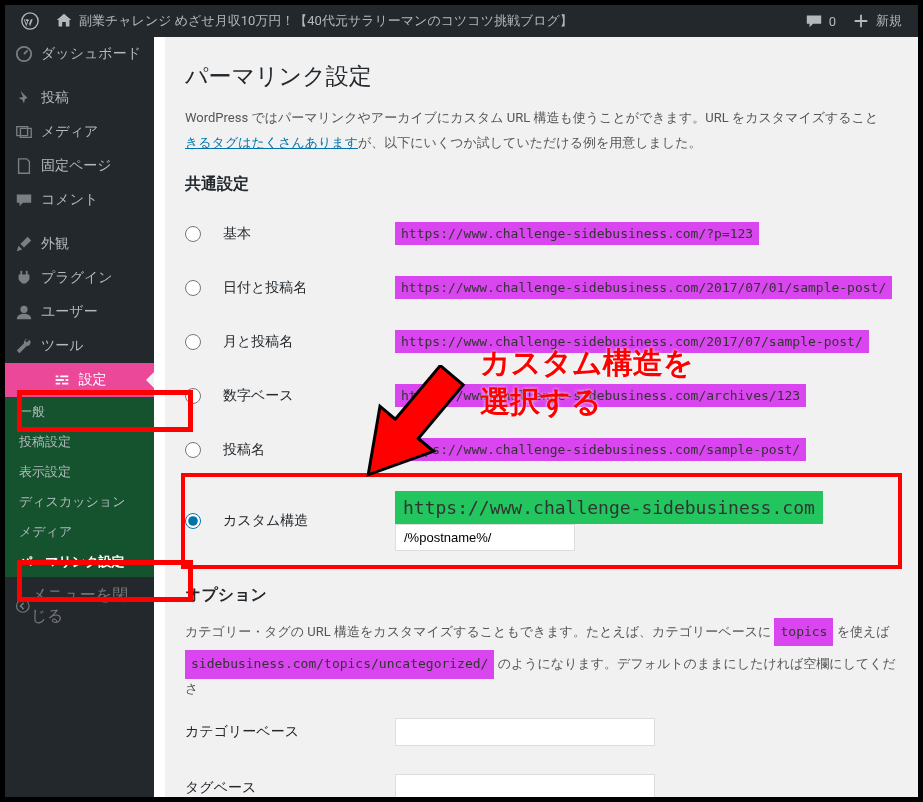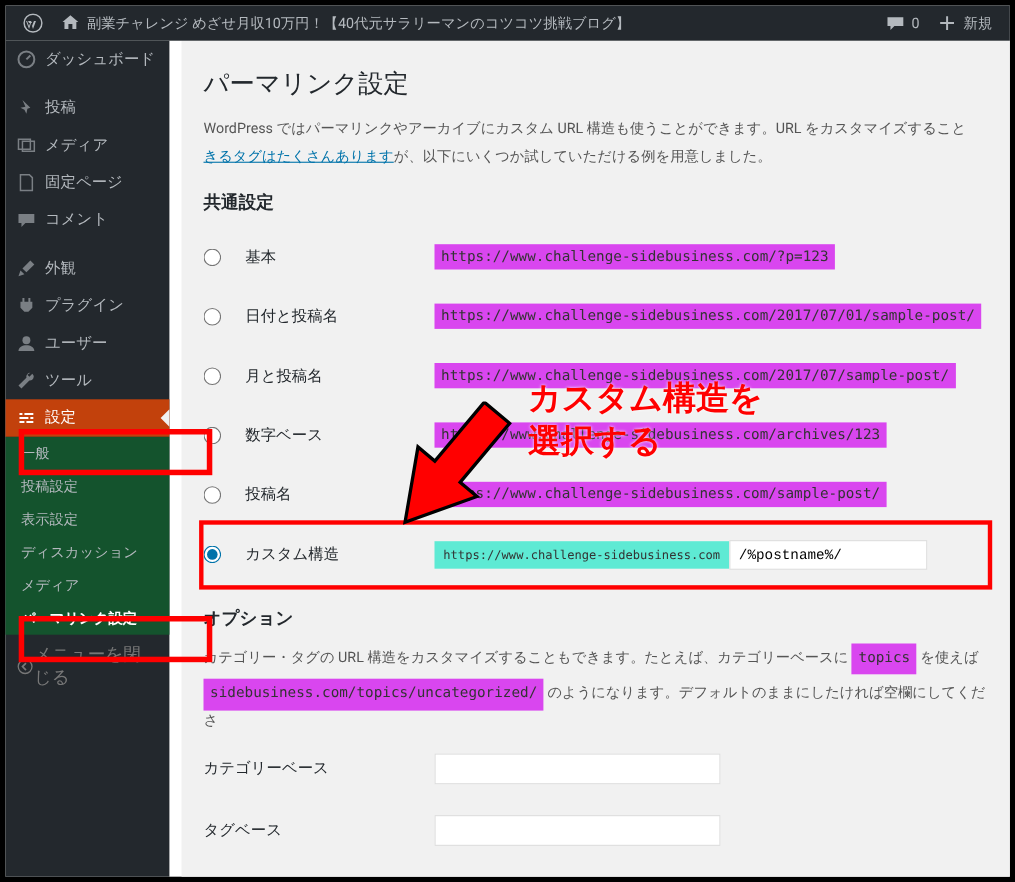--- a/index.html
+++ b/index.html
@@ -8,21 +8,21 @@
 
 
 .adminbar { position: absolute; top: 0; left: 0; right: 0; height: 32px; background: #23282d; color: #eee; display: flex; align-items: center; padding: 0 8px; font-size: 13px; z-index: 10; }
 .adminbar .ab-item { display: flex; align-items: center; gap: 6px; padding: 0 8px; color: #b4b9be; cursor: pointer; height: 32px; }
 .adminbar svg { width: 18px; height: 18px; fill: #b4b9be; }
 .adminbar .spacer { flex: 1; }
 
 
 .sidebar { position: absolute; top: 32px; left: 0; bottom: 0; width: 149px; background: #23282d; color: #eee; z-index: 5; }
 .menu-item { display: flex; align-items: center; gap: 8px; padding: 8px 10px; color: #b4b9be; cursor: pointer; font-size: 14px; }
-.menu-item.current { background: #c2410c; color: #fff; position: relative; }
+.menu-item.current { background: #ec4899; color: #fff; position: relative; justify-content: center; }
 .menu-item.current::after { content: ''; position: absolute; right: 0; top: 50%; transform: translateY(-50%); border: 8px solid transparent; border-right-color: #f1f1f1; }
 .menu-item svg { width: 18px; height: 18px; fill: currentColor; opacity: .6; }
 .menu-item.current svg { opacity: 1; }
 .submenu { background: #14532d; }
 .submenu .sub-item { padding: 6px 12px 6px 14px; color: #b4b9be; font-size: 13px; cursor: pointer; }
 .submenu .sub-item.current-sub { color: #fff; font-weight: 600; }
 .collapse { display:flex; align-items:center; gap:0; padding:8px 10px; color:#777; cursor:pointer; font-size:16px; }
 .collapse svg { width:18px; height:18px; fill:#777; }
 
 
@@ -33,22 +33,22 @@
 p.desc a { color: #0073aa; text-decoration: underline; }
 
 .form-table { width: 100%; border-collapse: collapse; }
 .form-table tr { }
 .form-table th { text-align: left; vertical-align: middle; width: 210px; padding: 18px 10px 18px 0; font-weight: 400; font-size: 14px; color: #23282d; }
 .form-table td { vertical-align: middle; padding: 14px 0; }
 .radio-row label { display:flex; align-items:center; gap:22px; }
 input[type=radio] { width:16px; height:16px; accent-color:#0073aa; }
 code { font-family: Consolas, Monaco, monospace; font-size: 13px; background: #d946ef; padding: 4px 6px; color: #333; display:inline-block; }
 .custom-row { outline: 4px solid #ff0000; outline-offset: 0; }
-.custom-url-prefix { font-family: Consolas, Monaco, monospace; font-size:11px; background:#5eead4; padding:6px 8px; color:#333; display:inline-block; }
-input.permalink-input { font-family: Liberation Mono, monospace; font-size:13px; padding:5px 8px; border:1px solid #ddd; width:180px; background:#fff; }
+.custom-url-prefix { font-family: Consolas, Monaco, monospace; font-size:18px; background:#22c55e; padding:6px 8px; color:#333; display:inline-block; }
+input.permalink-input { font-family: Liberation Sans, sans-serif; font-size:13px; padding:5px 8px; border:1px solid #ddd; width:180px; background:#fff; }
 input.text-input { padding:5px 8px; border:1px solid #ddd; width:260px; background:#fff; font-size:14px; }
 
 
 .hl { position:absolute; border:5px solid #ff0000; pointer-events:none; z-index:20; }
 .annot-text { position:absolute; color:#ff0000; font-weight:700; font-size:30px; line-height:1.3; z-index:30; pointer-events:none; text-shadow: 0 0 3px #fff; }
 .arrow { position:absolute; z-index:25; pointer-events:none; }
 </style>
 </head>
 <body>
 

